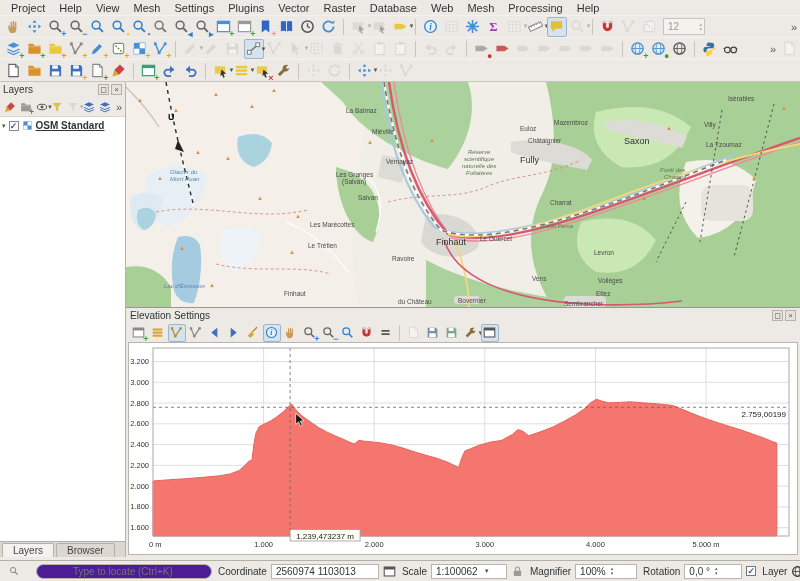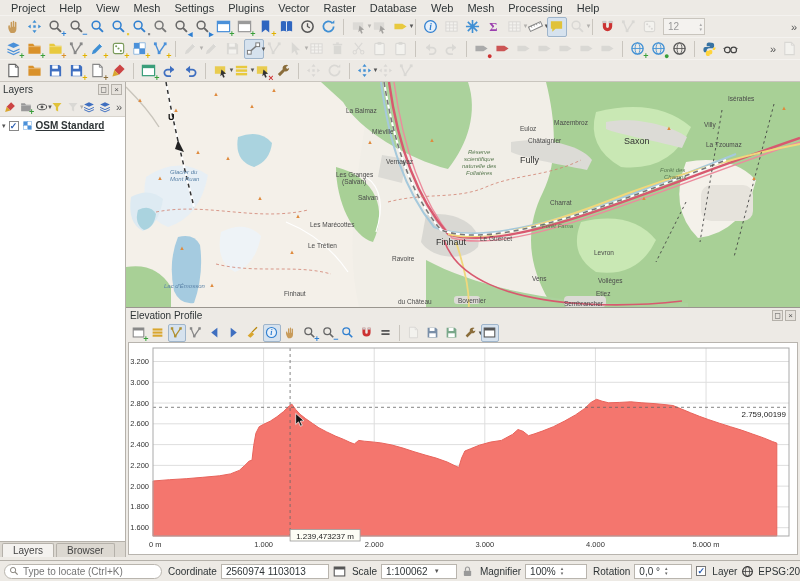--- a/index.html
+++ b/index.html
@@ -56,21 +56,21 @@
   #elev-panel { flex:1; display:flex; flex-direction:column; background:#edeae5; }
   #elev-head { display:flex; align-items:center; height:15px; padding:0 4px; }
   #elev-toolbar { display:flex; align-items:center; height:19px; padding-left:3px; }
   #elev-toolbar .tbtn { width:18px; height:18px; }
   #elev-toolbar .ticon { width:13px; height:13px; }
   #chart-wrap { flex:1; margin:0 2px 2px 2px; background:#fff; border:1px solid #b8b4ae; position:relative; }
   #chart { display:block; }
 
   
   #statusbar { position:absolute; left:0; bottom:0; width:800px; height:21px; background:#edeae5; border-top:1px solid #b5b1aa; display:flex; align-items:center; padding:0 4px; font-size:10px; gap:4px; }
-  #locate { width:225px; height:15px; border:1px solid #b9b5ae; border-radius:8px; background:#ffffff; color:#8a867f; font-size:10px; padding:0 6px 0 18px; font-family:"Liberation Sans",sans-serif; }
+  #locate { width:225px; height:15px; border:1px solid #b9b5ae; border-radius:8px; background:#4c1d95; color:#8a867f; font-size:10px; padding:0 6px 0 36px; font-family:"Liberation Sans",sans-serif;margin-left:32px; }
   .sb-label { color:#2e3436; margin-left:2px; white-space:nowrap; }
   .sb-field { height:15px; border:1px solid #b9b5ae; background:#fff; display:inline-flex; align-items:center; padding:0 4px; font-size:10px; color:#2e3436; white-space:nowrap; }
   .sb-spin .arr { display:flex; flex-direction:column; font-size:5px; line-height:5px; color:#666; margin-left:5px; }
   .sb-dd { font-size:6px; color:#555; margin-left:6px; }
   .sbicon { width:13px; height:13px; }
   .sb-cb { width:10px; height:10px; border:1px solid #777; background:#fff; font-size:9px; line-height:9px; text-align:center; color:#2a5db0; font-weight:bold; }
   .loupe { position:absolute; margin-left:5px; width:10px; height:10px; color:#8a867f; }
   #sb-right { margin-left:auto; display:flex; align-items:center; gap:4px; }
 </style>
 </head>
@@ -935,21 +935,21 @@
           <div class="peak" style="left: 543px; top: 46px;">▲</div>
           <div class="peak" style="left: 518px; top: 116px;">▲</div>
           <div class="peak" style="left: 628px; top: 96px;">▲</div>
           <div class="peak" style="left: 658px; top: 26px;">▲</div>
           <div class="umark" style="left: 42px; top: 30px;">U</div>
         </div>
     </div>
 
     <div id="elev-panel">
       <div id="elev-head">
-        <span class="panel-title">Elevation Profile</span>
+        <span class="panel-title">Elevation Settings</span>
         <span class="phbtn">◻</span>
         <span class="phbtn">×</span>
       </div>
       <div id="elev-toolbar">
           <span class="tbtn">
             <svg class="ticon" style="color:#888888">
               <use href="#i-window"></use>
             </svg>
             <i class="ov" style="color:#3a9e3a">+</i>
           </span>

